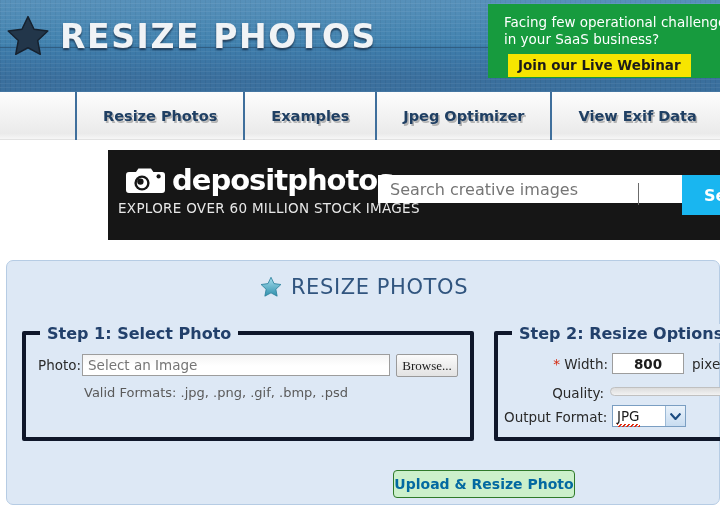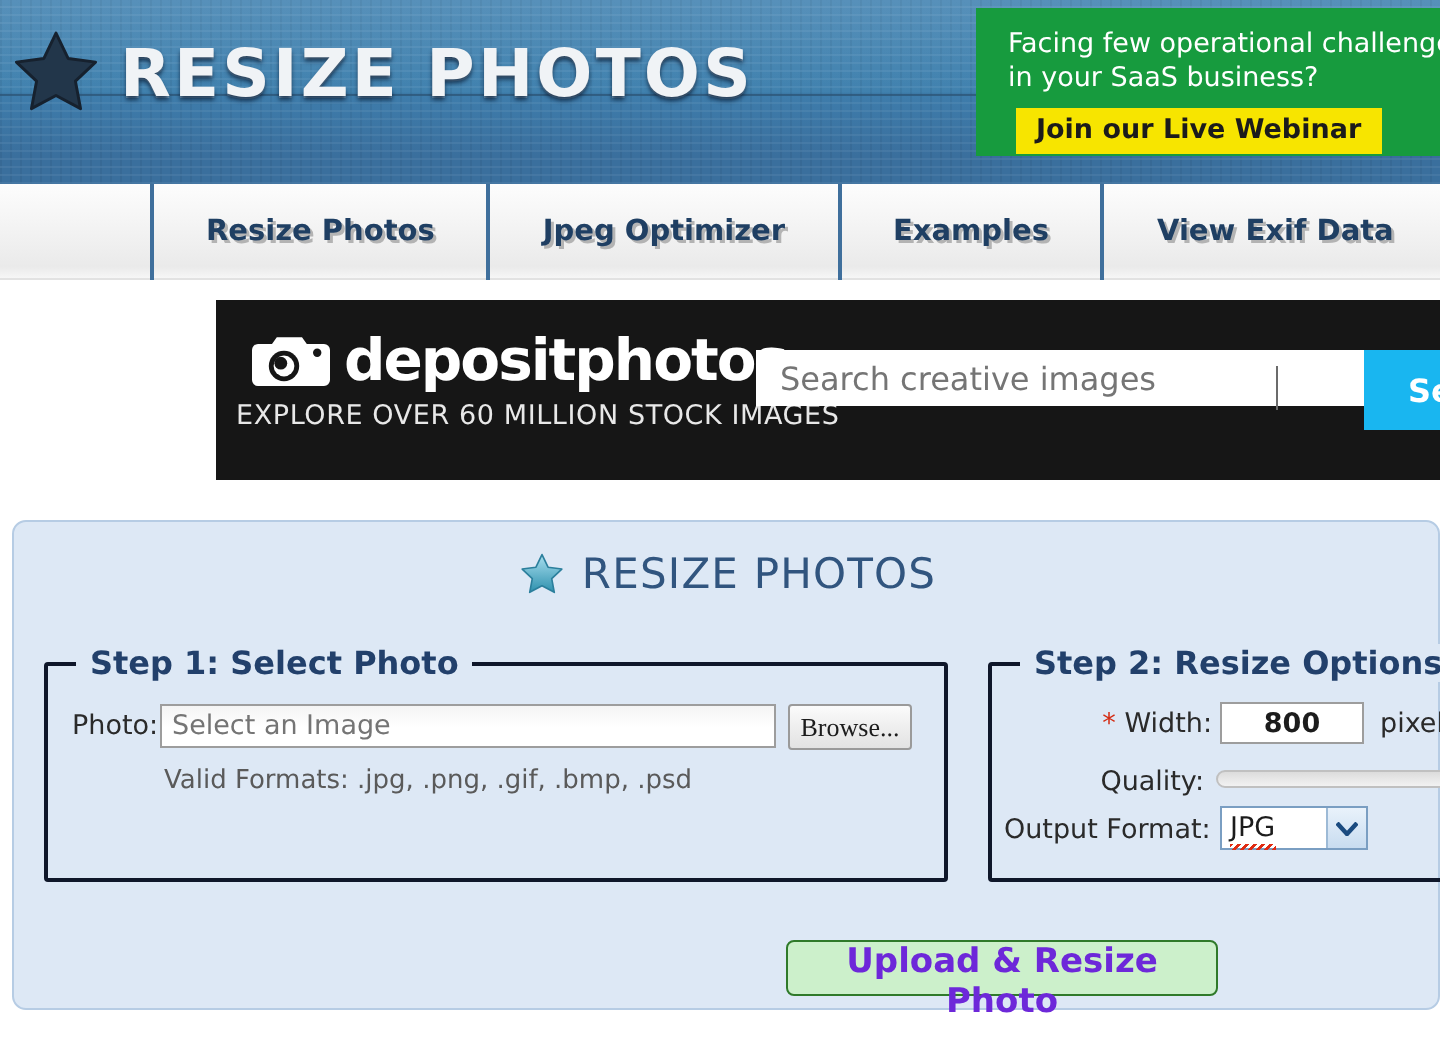--- a/index.html
+++ b/index.html
@@ -228,21 +228,21 @@
   .panel-heading .txt {
     font-size: 21px;
     color: #31557f;
     letter-spacing: .6px;
     font-family: "DejaVu Sans", sans-serif;
   }
 
   
   .fs {
     position: absolute;
-    border: 2px solid #0f172a;
+    border: 4px solid #0f172a;
     border-radius: 2px;
   }
   .fs-legend {
     position: absolute;
     top: -11px;
     left: 14px;
     background: #dde8f5;
     padding: 0 7px;
     font-size: 16px;
     font-weight: bold;
@@ -370,26 +370,26 @@
     display: flex;
     align-items: center;
     justify-content: center;
   }
   .select-arrow svg { display: block; }
 
   
   .submit-btn {
     position: absolute;
     left: 393px; top: 470px;
-    width: 216px; height: 28px;
+    width: 182px; height: 28px;
     background: #ccf0cb;
     border: 1px solid #2f7a2a;
     border-radius: 4px;
-    color: #6d28d9;
-    font-size: 17px;
+    color: #0369a1;
+    font-size: 14px;
     font-weight: bold;
     cursor: pointer;
     font-family: "DejaVu Sans", sans-serif;
   }
 
   .white-gap {
     position: absolute;
     left: 0; top: 140px; width: 720px; height: 120px;
     background: #ffffff;
     z-index: -1;
@@ -420,24 +420,24 @@
       <div class="ad-cta">Join our Live Webinar</div>
     </div>
   </div>
 
   <div class="nav-bar">
     <div class="nav-inner">
       <div class="nav-item">
         <span class="lbl">Resize Photos</span>
       </div>
       <div class="nav-item">
-        <span class="lbl">Jpeg Optimizer</span>
+        <span class="lbl">Examples</span>
       </div>
       <div class="nav-item">
-        <span class="lbl">Examples</span>
+        <span class="lbl">Jpeg Optimizer</span>
       </div>
       <div class="nav-item">
         <span class="lbl">View Exif Data</span>
       </div>
 
     </div>
   </div>
 
   <div class="dp-strip">
     <div class="dp-logo-wrap">

